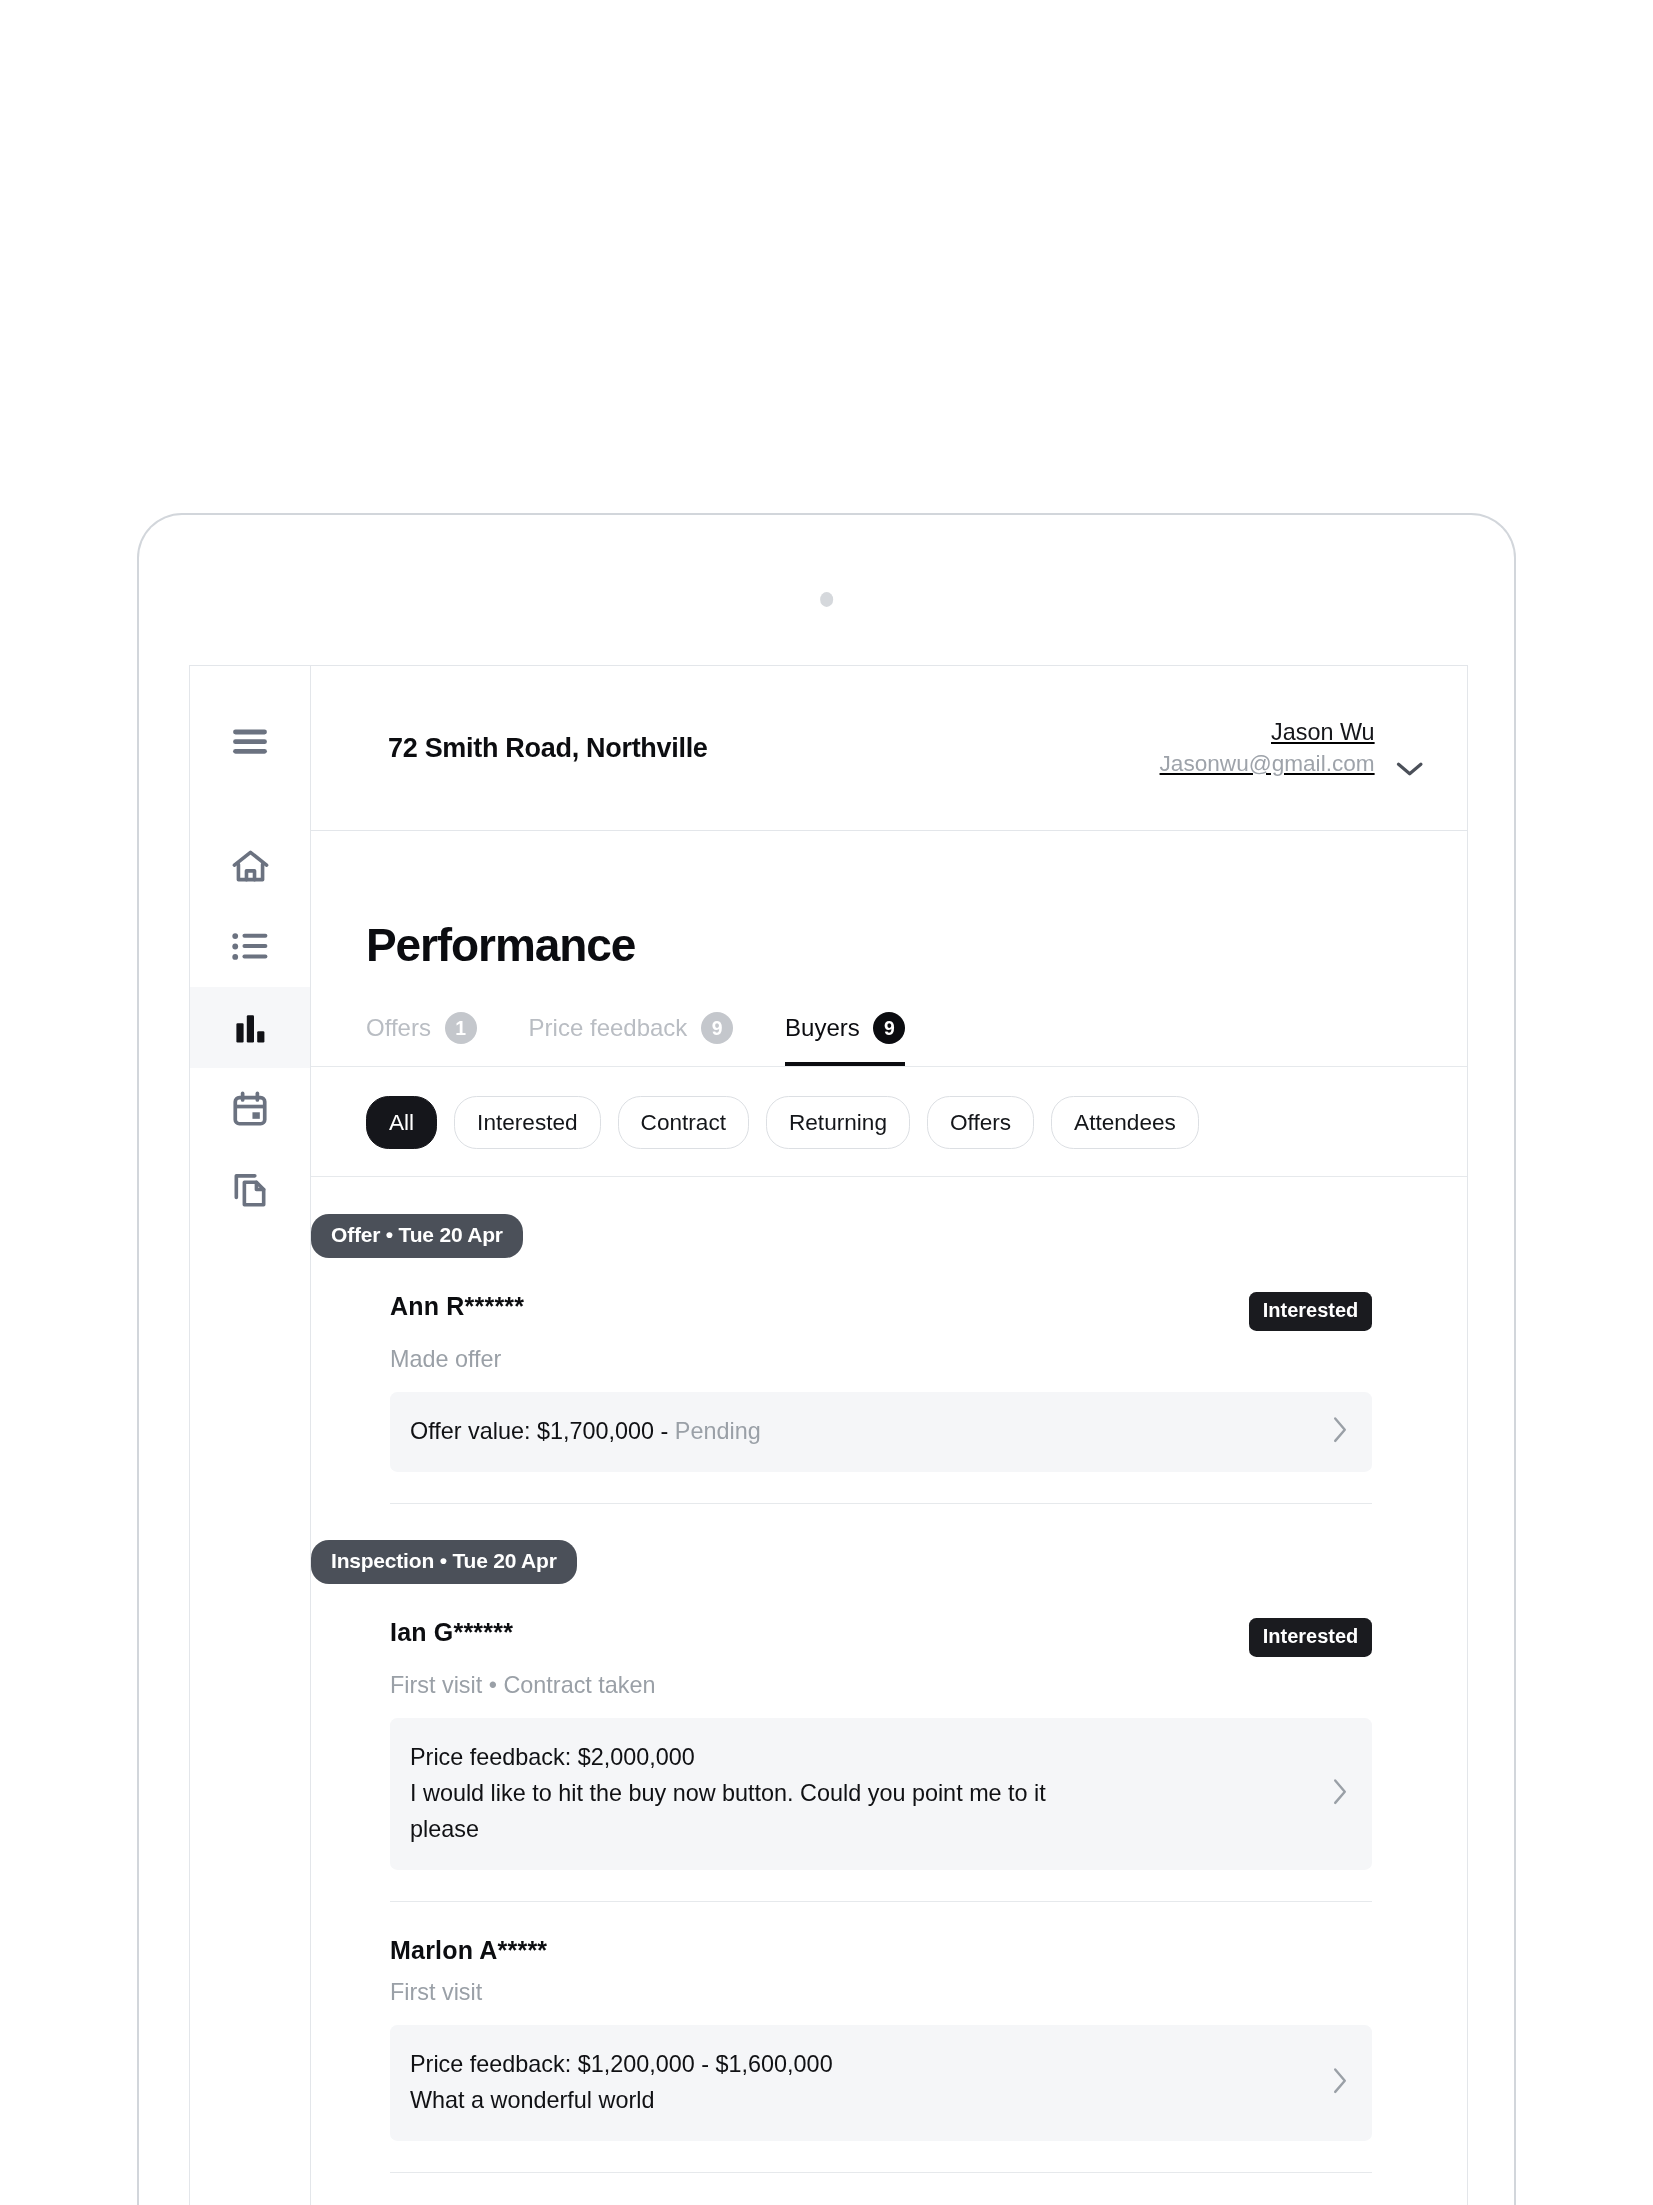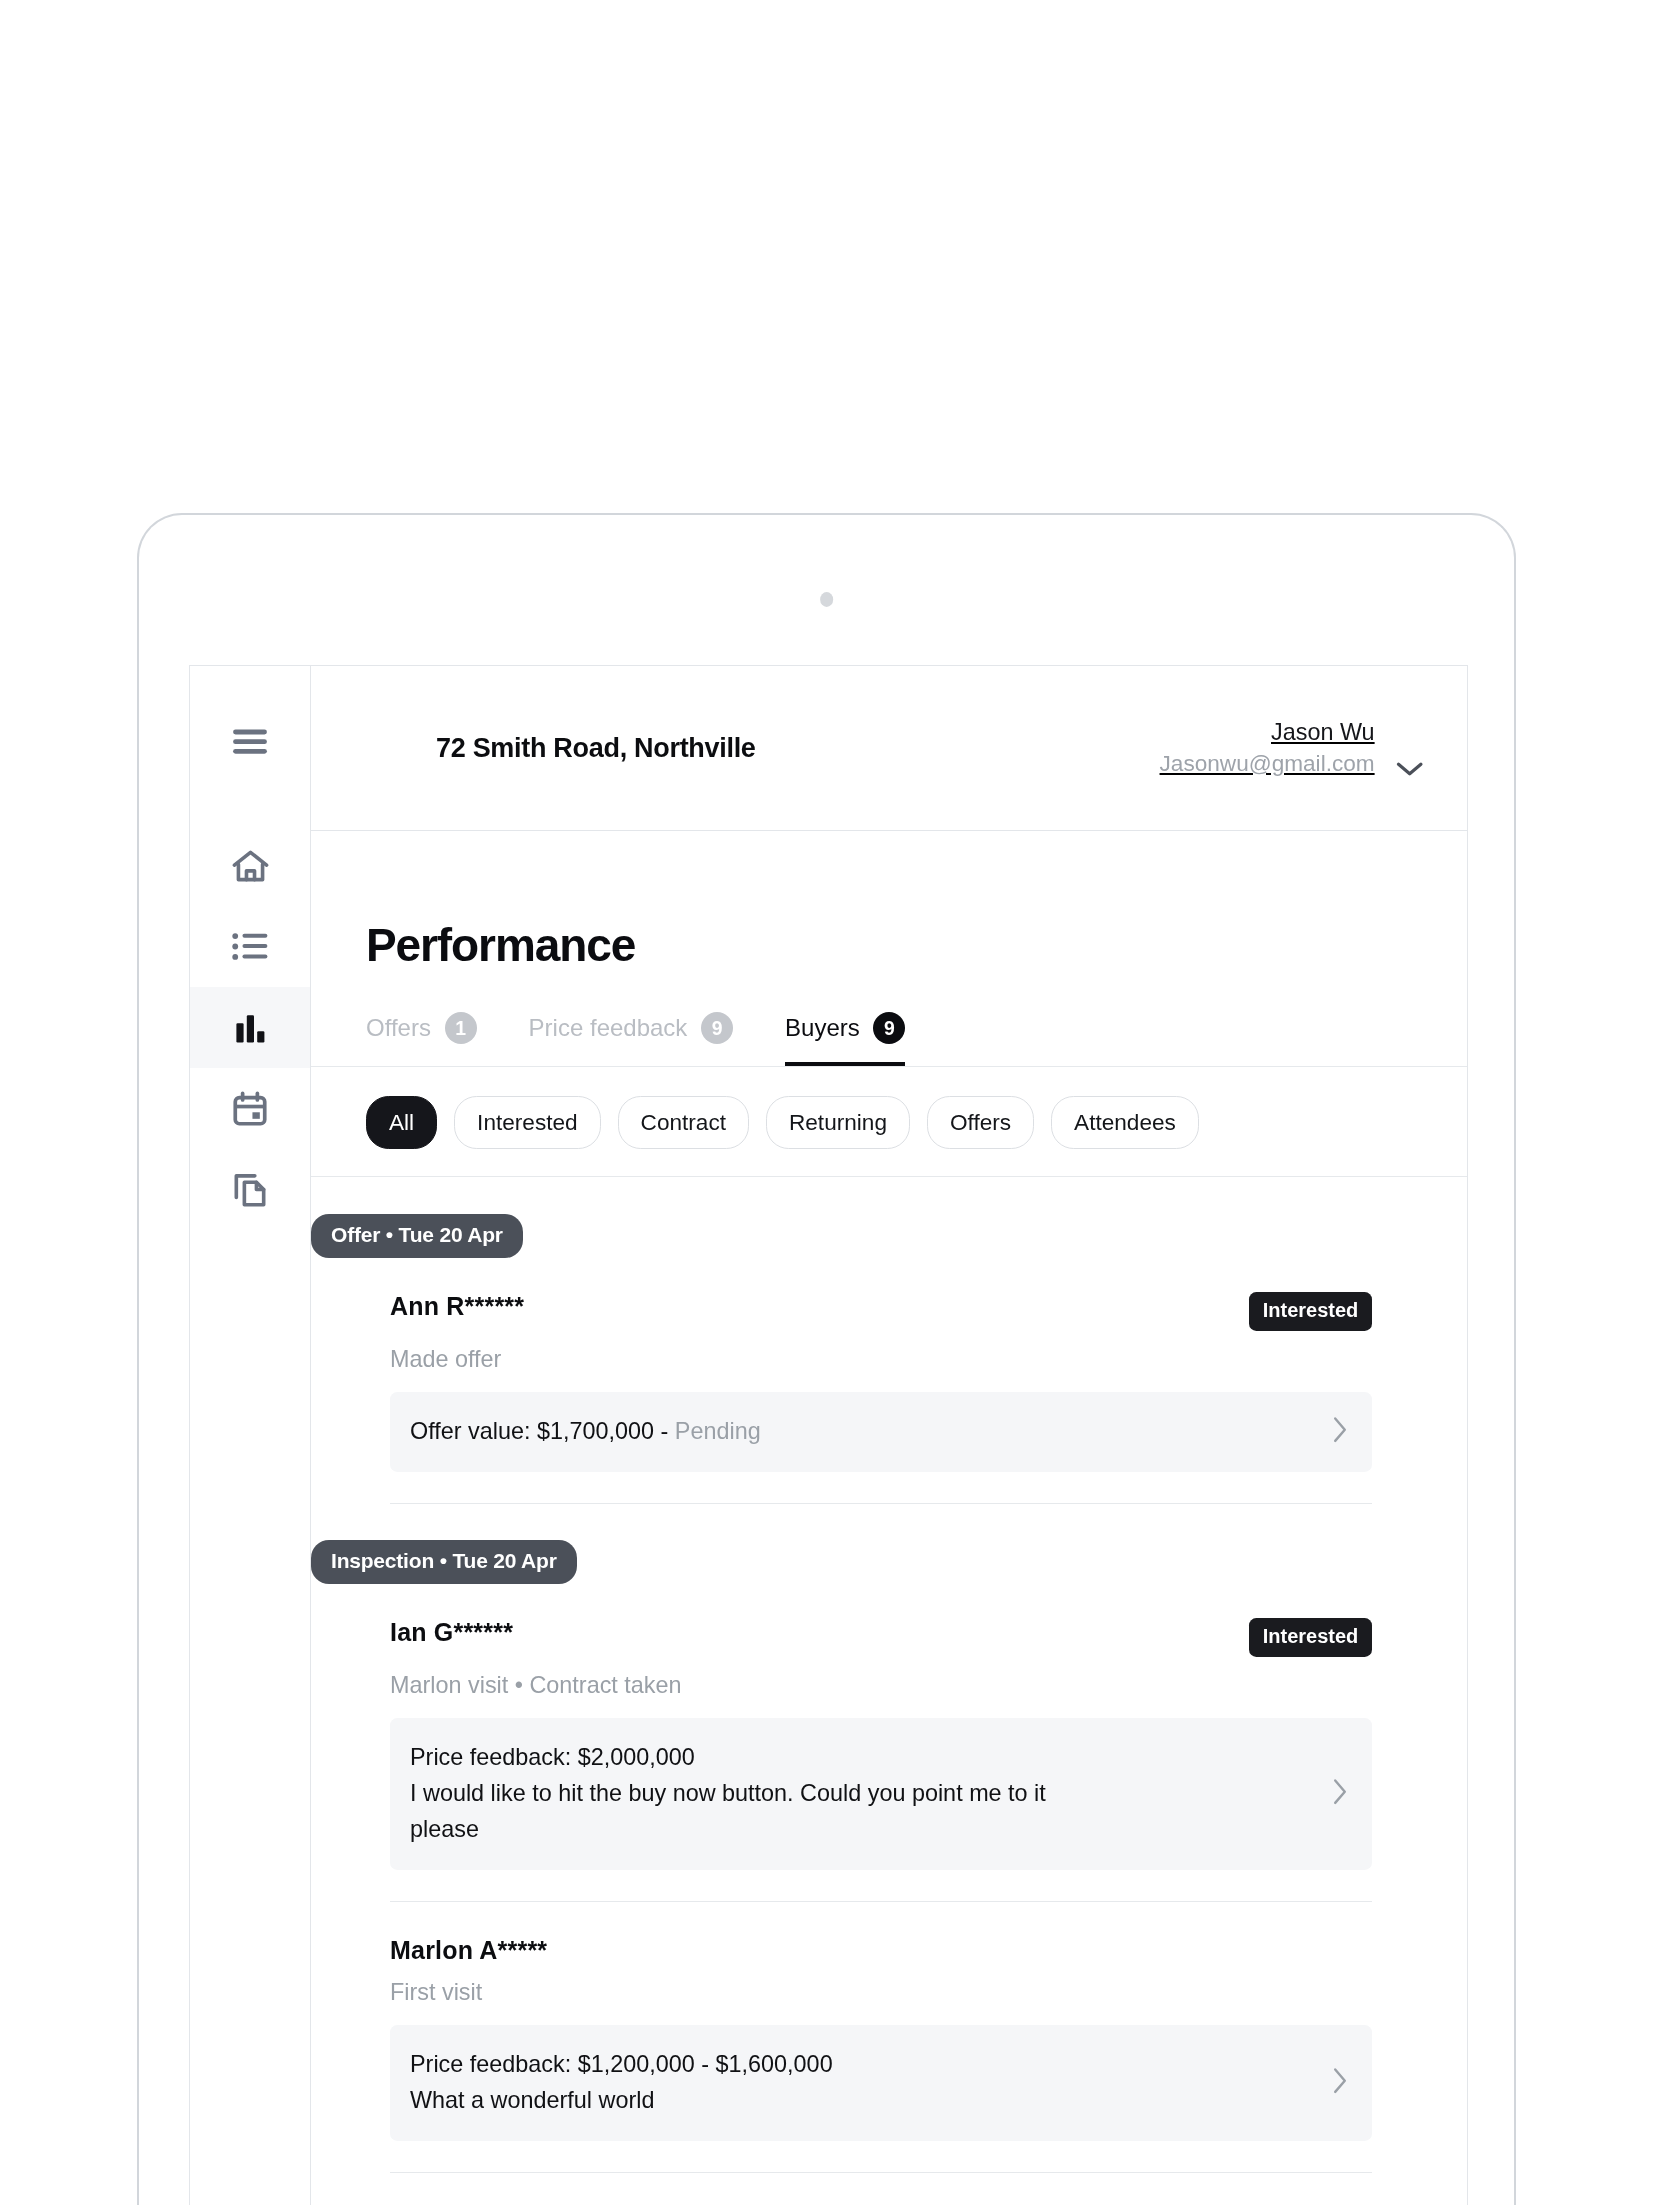--- a/index.html
+++ b/index.html
@@ -106,21 +106,20 @@
     display: flex;
     align-items: center;
     justify-content: space-between;
     padding: 0 44px 0 77px;
   }
   .prop-title {
     font-size: 27px;
     font-weight: 700;
     color: #0c0d10;
     letter-spacing: -0.3px;
-    margin-left: 48px;
   }
   .user-block {
     display: flex;
     align-items: flex-end;
     gap: 21px;
     text-decoration: underline;
   }
   .user-text { text-align: right; }
   .user-name {
     font-size: 23.4px;
@@ -442,21 +441,21 @@
             <div class="group">
               <div class="datepill-wrap">
                 <div class="datepill">Inspection • Tue 20 Apr</div>
               </div>
 
               <div class="entry">
                 <div class="entry-head">
                   <div class="buyer-name">Ian G******</div>
                   <div class="status-badge">Interested</div>
                 </div>
-                <div class="buyer-sub">Marlon visit • Contract taken</div>
+                <div class="buyer-sub">First visit • Contract taken</div>
                 <div class="detail">
                   <div class="detail-lines">
                     <div class="detail-line">Price feedback: $2,000,000</div>
                     <div class="detail-line">I would like to hit the buy now button. Could you point me to it</div>
                     <div class="detail-line">please</div>
                   </div>
                   <span class="chev-right">
                     <svg width="16" height="27.4" viewBox="0 0 20 34">
                       <path d="M4 3 L16 17 L4 31" fill="none" stroke="#9aa0a7" stroke-width="3" stroke-linecap="round" stroke-linejoin="round"></path>
                     </svg>

